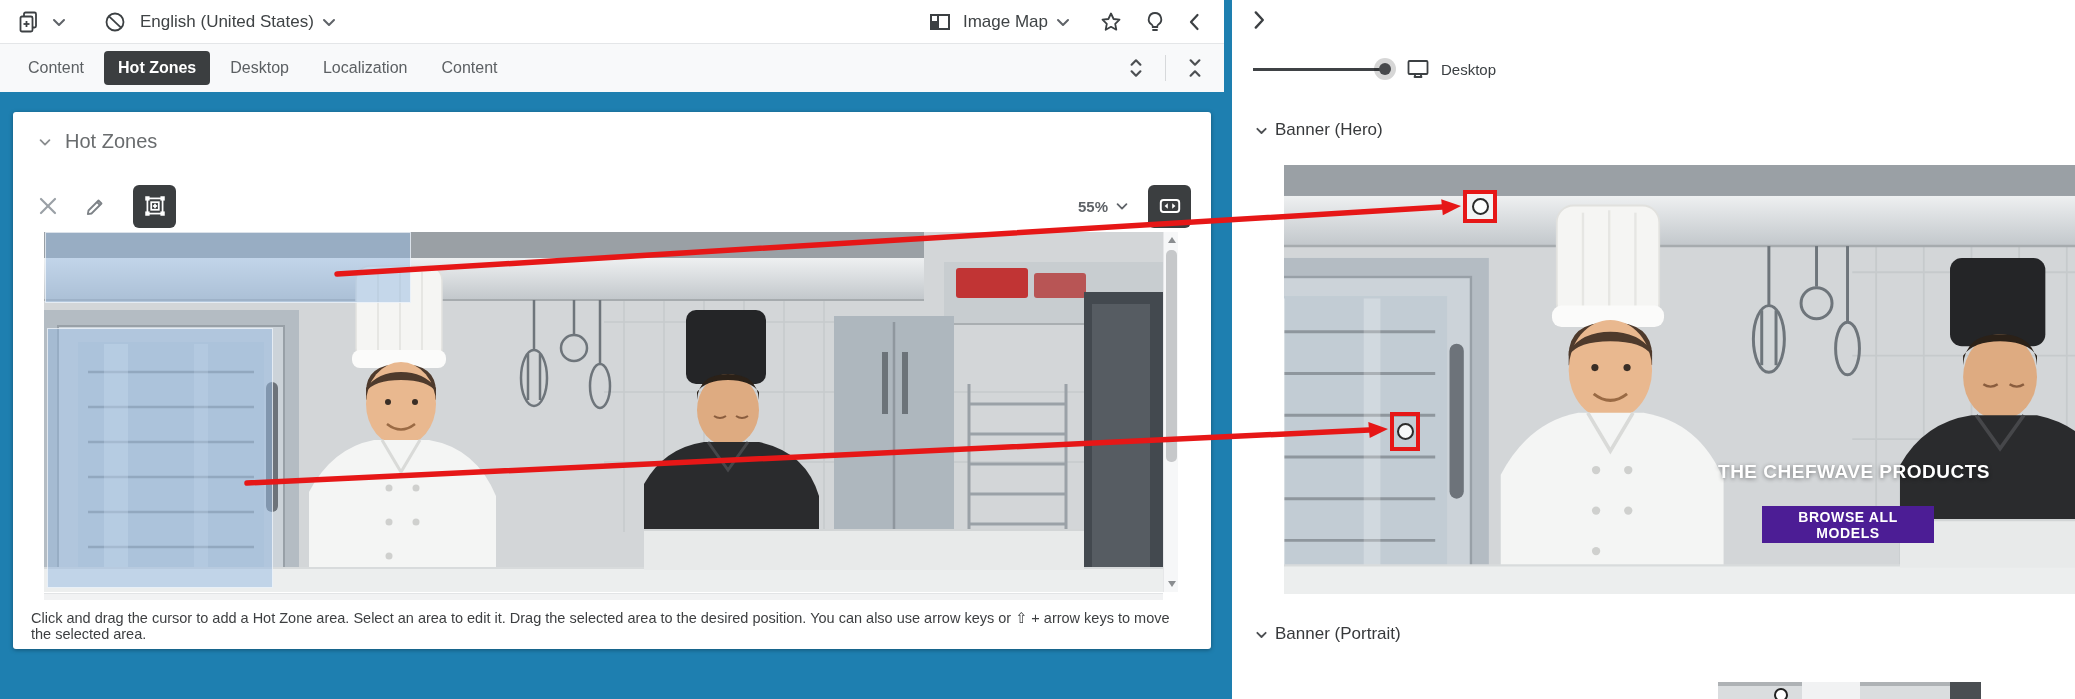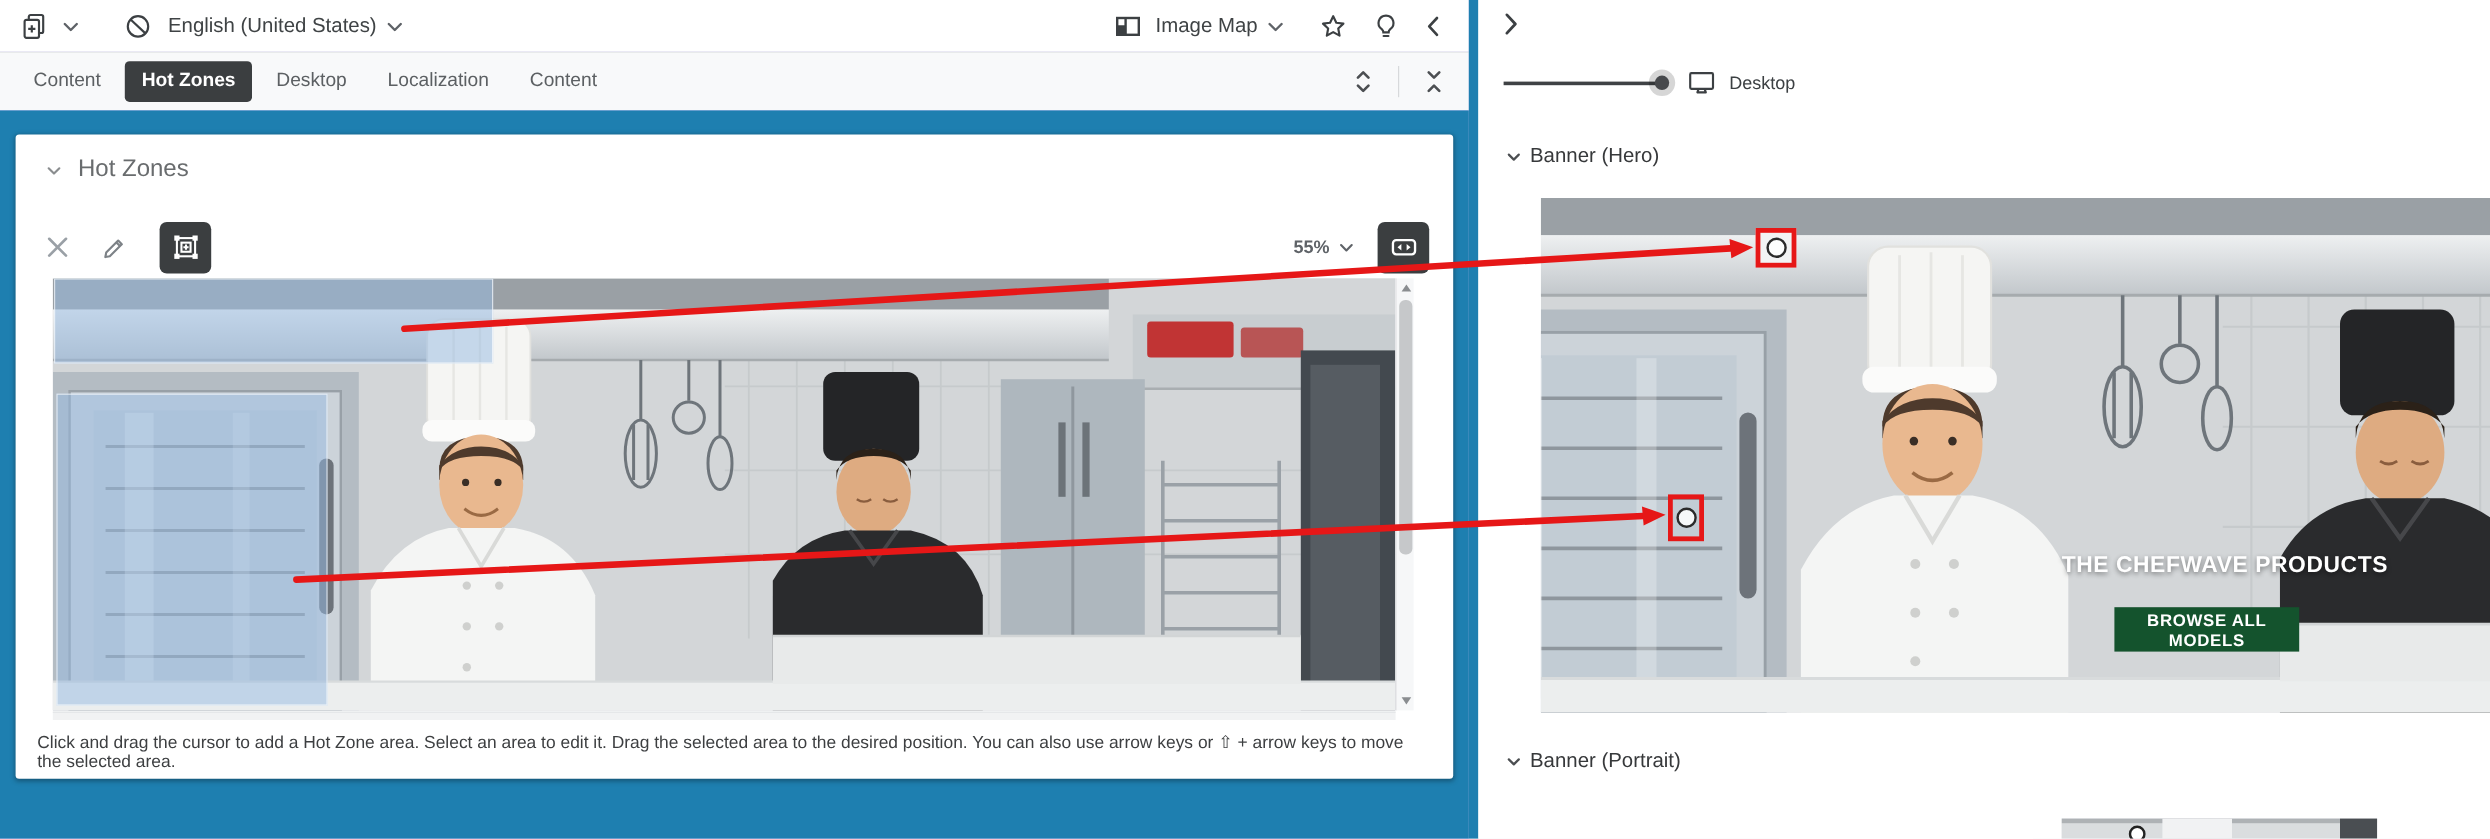--- a/index.html
+++ b/index.html
@@ -49,21 +49,21 @@
   #device-row{left:21px;top:56px;height:26px;display:flex;align-items:center;}
   #device-slider{position:relative;width:150px;height:26px;cursor:pointer;}
   #slider-line{position:absolute;left:0;top:12px;width:132px;height:2.5px;background:#3f4245;}
   #slider-halo{position:absolute;left:121px;top:2px;width:22px;height:22px;border-radius:50%;background:rgba(0,0,0,.16);}
   #slider-thumb{position:absolute;left:126px;top:7px;width:12px;height:12px;border-radius:50%;background:#47494c;}
   #device-label{font-size:15px;color:#3c4043;margin-left:8px;}
   .section-header{display:flex;align-items:center;gap:6px;cursor:pointer;}
   .section-label{font-size:17px;color:#37393b;}
   #hero{left:52px;top:165px;width:791px;height:429px;overflow:hidden;}
   #hero-title{position:absolute;left:360px;top:296px;width:420px;text-align:center;color:#fff;font-size:19px;font-weight:bold;letter-spacing:.5px;text-shadow:0 1px 4px rgba(0,0,0,.45);white-space:nowrap;}
-  #hero-cta{position:absolute;left:478px;top:341px;width:154px;height:37px;background:#14532d;color:#fff;font-size:14px;font-weight:bold;letter-spacing:.6px;display:flex;align-items:center;justify-content:center;cursor:pointer;font-family:"Liberation Sans",sans-serif;border:none;}
+  #hero-cta{position:absolute;left:478px;top:341px;width:172px;height:37px;background:#4c1d95;color:#fff;font-size:14px;font-weight:bold;letter-spacing:.6px;display:flex;align-items:center;justify-content:center;cursor:pointer;font-family:"Liberation Sans",sans-serif;border:none;}
   .marker{position:absolute;border:4px solid #e61717;background:transparent;display:flex;align-items:center;justify-content:center;box-sizing:border-box;}
   .marker .dot{width:17px;height:17px;border-radius:50%;border:2px solid #2b2b2b;background:rgba(255,255,255,.85);box-sizing:border-box;}
   #marker-1{left:179px;top:25px;width:34px;height:33px;background:#f2f3f4;}
   #marker-2{left:106px;top:247px;width:30px;height:39px;}
   #portrait-sliver{left:486px;top:682px;width:263px;height:17px;overflow:hidden;background:#dadddf;}
   #arrows{left:0;top:0;width:2075px;height:699px;pointer-events:none;z-index:40;}
 </style>
 </head>
 <body>
 

